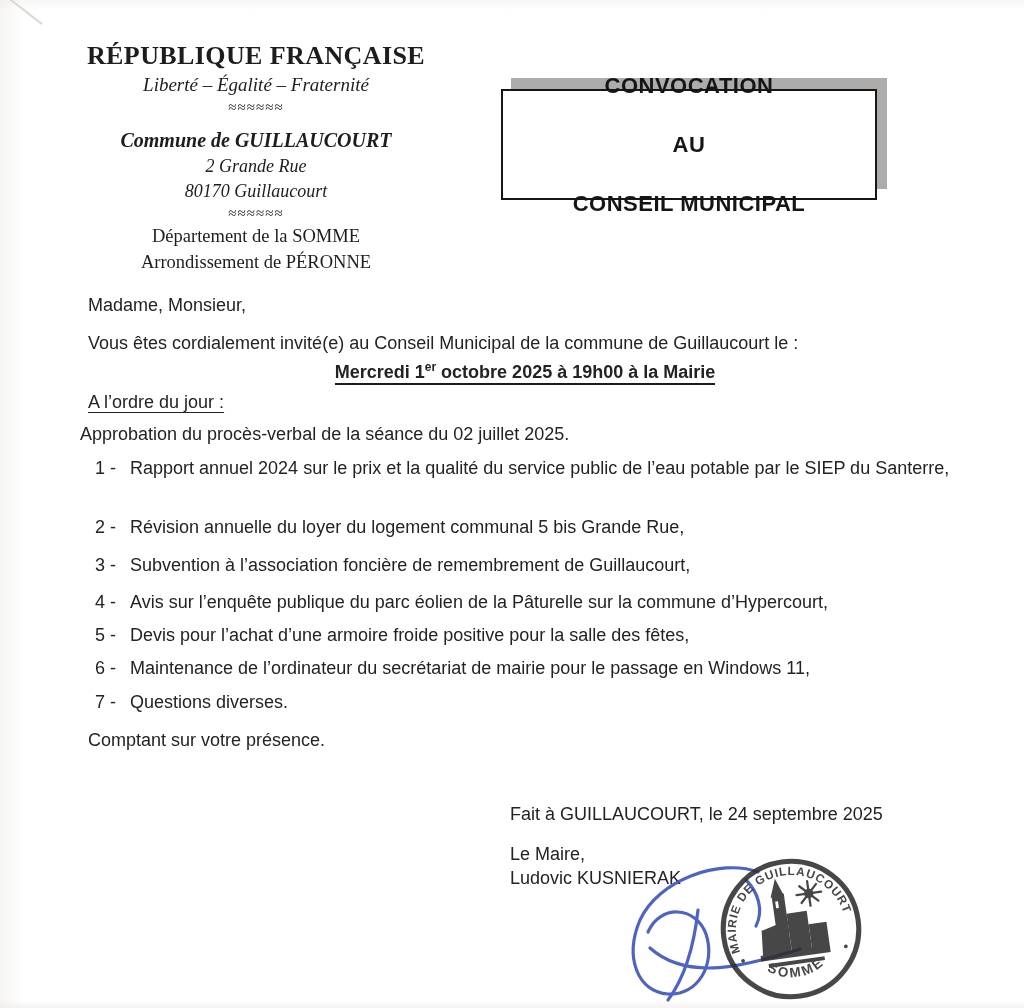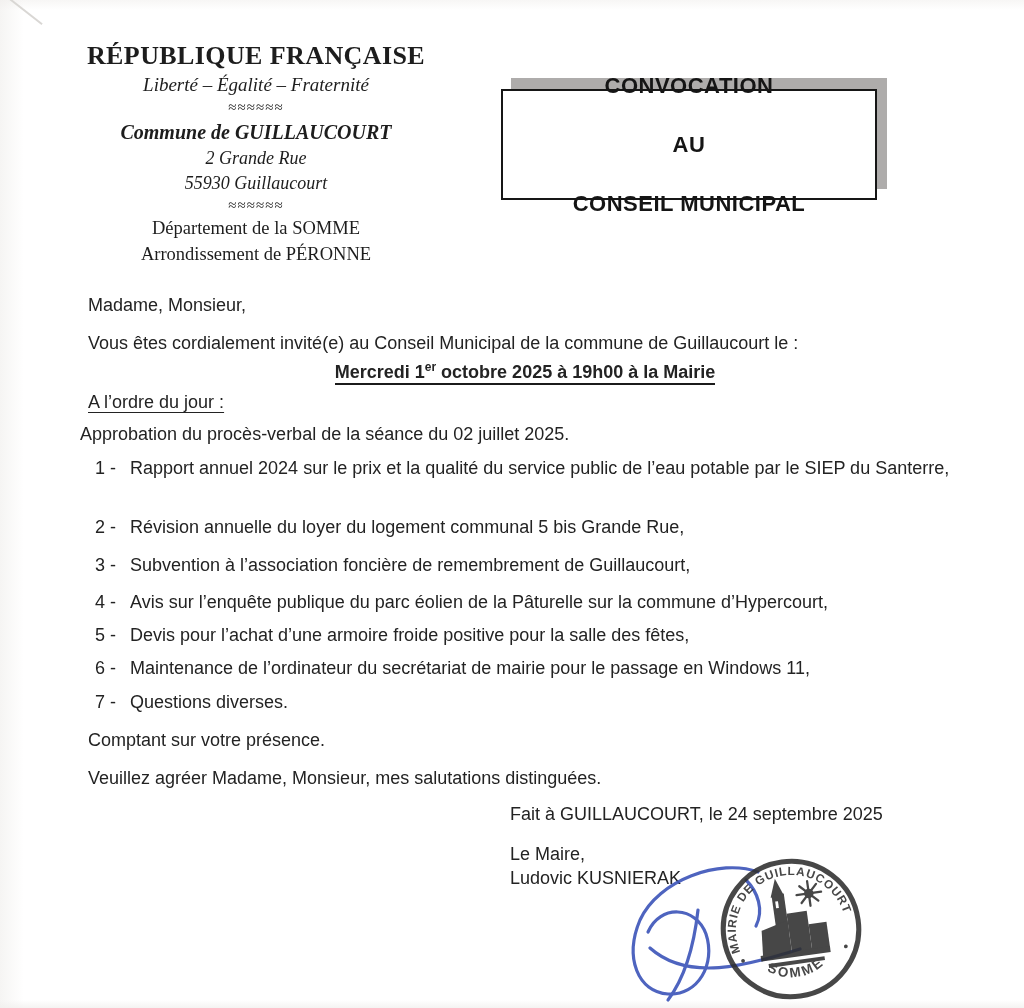--- a/index.html
+++ b/index.html
@@ -21,21 +21,21 @@
     background:linear-gradient(0deg,#f0eeec,rgba(255,255,255,0));opacity:.7;}
   .crease{position:absolute;left:-8px;top:6px;width:56px;height:2px;
     background:#d9d7d4;transform:rotate(38deg);}
 
   
   .header{position:absolute;left:70px;top:44px;width:372px;text-align:center;
     font-family:"Liberation Serif", serif;color:#1d1d1d;}
   .h-republic{font-weight:bold;font-size:26px;letter-spacing:.4px;line-height:24px;}
   .h-motto{font-style:italic;font-size:19px;margin-top:6px;line-height:22px;}
   .h-sep{font-size:15px;letter-spacing:1px;margin-top:2px;line-height:18px;color:#232323;}
-  .h-commune{font-weight:bold;font-style:italic;font-size:20px;margin-top:4px;line-height:24px;}
+  .h-commune{font-weight:bold;font-style:italic;font-size:20px;margin-top:12px;line-height:24px;}
   .h-addr{font-style:italic;font-size:18px;margin-top:3px;line-height:22px;}
   .h-admin{font-size:18.5px;margin-top:3px;line-height:23px;}
 
   
   .title-box{position:absolute;left:501px;top:89px;width:372px;height:107px;
     background:#fff;border:2.5px solid #161616;
     box-shadow:10px -11px 0 #aeacab;
     display:flex;flex-direction:column;align-items:center;justify-content:center;
     font-weight:bold;font-size:22px;line-height:27px;letter-spacing:.5px;color:#151515;
     text-align:center;gap:32px;}
@@ -68,21 +68,21 @@
   <div class="left-edge"></div>
   <div class="bottom-edge"></div>
   <div class="crease"></div>
 
   <div class="header">
     <div class="h-republic">RÉPUBLIQUE FRANÇAISE</div>
     <div class="h-motto">Liberté – Égalité – Fraternité</div>
     <div class="h-sep">≈≈≈≈≈≈</div>
     <div class="h-commune">Commune de GUILLAUCOURT</div>
     <div class="h-addr">2 Grande Rue</div>
-    <div class="h-addr">55930 Guillaucourt</div>
+    <div class="h-addr">80170 Guillaucourt</div>
     <div class="h-sep">≈≈≈≈≈≈</div>
     <div class="h-admin">Département de la SOMME</div>
     <div class="h-admin">Arrondissement de PÉRONNE</div>
   </div>
 
   <div class="title-box">
     <div>CONVOCATION</div>
     <div>AU</div>
     <div>CONSEIL MUNICIPAL</div>
   </div>
@@ -120,21 +120,20 @@
   <div class="abs bodytxt item" style="top:656px;">
     <span class="num">6 -</span>
     <span class="txt">Maintenance de l’ordinateur du secrétariat de mairie pour le passage en Windows 11,</span>
   </div>
   <div class="abs bodytxt item" style="top:690px;">
     <span class="num">7 -</span>
     <span class="txt">Questions diverses.</span>
   </div>
 
   <div class="abs bodytxt" style="left:88px;top:730px;">Comptant sur votre présence.</div>
-  <div class="abs bodytxt" style="left:88px;top:768px;">Veuillez agréer Madame, Monsieur, mes salutations distinguées.</div>
 
   <div class="sig-block">
     <div class="sig-line1">Fait à GUILLAUCOURT, le 24 septembre 2025</div>
     <div class="sig-line2">Le Maire,</div>
     <div class="sig-line3">Ludovic KUSNIERAK</div>
   </div>
 
   <svg class="signature-svg" width="220" height="152" viewBox="0 0 220 152">
     <g fill="none" stroke="#3f57ba" stroke-width="3.2" stroke-linecap="round" opacity="0.92">
       <path d="M 160 20 C 122 6, 60 28, 42 68 C 26 106, 40 140, 70 142 C 100 144, 118 112, 108 82 C 98 54, 62 52, 50 80"></path>

